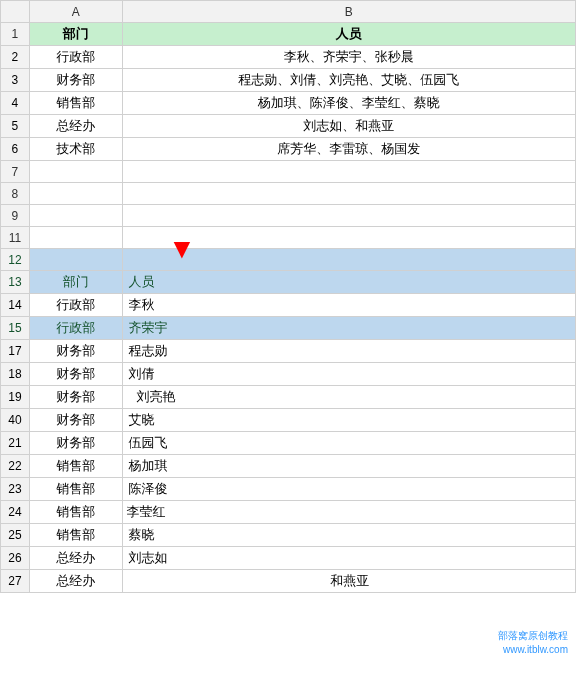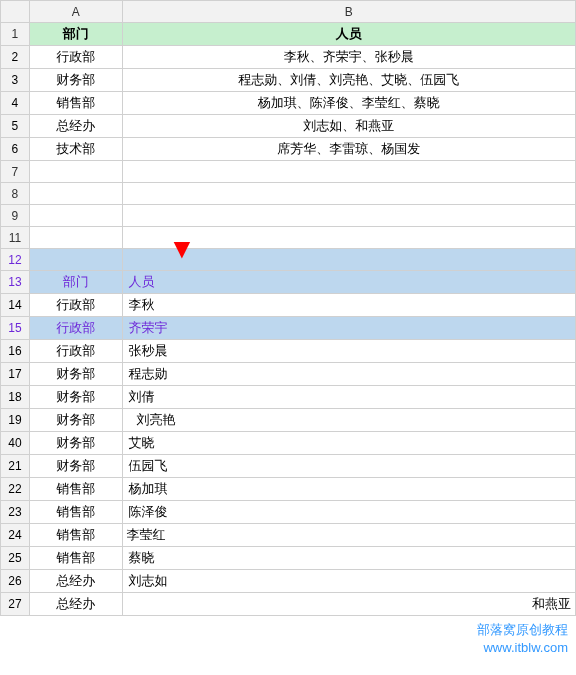--- a/index.html
+++ b/index.html
@@ -56,21 +56,21 @@
     }
     
     .green-header {
       background-color: #c6efce;
       font-weight: bold;
       color: #000;
     }
     
     .blue-row td {
       background-color: #bdd7ee;
-      color: #6d28d9;
+      color: #14532d;
     }
     .blue-row .row-header {
       background-color: #f2f2f2;
     }
     
     .data-row td {
       background: #fff;
       color: #000;
     }
     .data-row .row-header {
@@ -90,21 +90,21 @@
       font-weight: bold;
       transform: rotate(180deg);
       top: 235px;
       left: 168px;
     }
     
     .watermark {
       position: absolute;
       bottom: 18px;
       right: 8px;
-      font-size: 13px;
+      font-size: 10px;
       color: #3399ff;
       text-align: right;
       line-height: 1.4;
       pointer-events: none;
     }
   </style>
 </head>
 <body>
 
 <div class="spreadsheet">
@@ -195,25 +195,20 @@
       <td class="col-a">行政部</td>
       <td class="col-b" style="text-align:left; padding-left:6px;">李秋</td>
     </tr>
 
     <tr class="blue-row">
       <td class="row-header" style="background:#f2f2f2;">15</td>
       <td class="col-a">行政部</td>
       <td class="col-b" style="text-align:left; padding-left:6px;">齐荣宇</td>
     </tr>
 
-    <tr class="data-row">
-      <td class="row-header">16</td>
-      <td class="col-a">行政部</td>
-      <td class="col-b" style="text-align:left; padding-left:6px;">张秒晨</td>
-    </tr>
 
     <tr class="data-row">
       <td class="row-header">17</td>
       <td class="col-a">财务部</td>
       <td class="col-b" style="text-align:left; padding-left:6px;border-radius:7px;">程志勋</td>
     </tr>
 
     <tr class="data-row">
       <td class="row-header">18</td>
       <td class="col-a">财务部</td>
@@ -264,21 +259,21 @@
 
     <tr class="data-row">
       <td class="row-header">26</td>
       <td class="col-a">总经办</td>
       <td class="col-b" style="text-align:left; padding-left:6px;">刘志如</td>
     </tr>
 
     <tr class="data-row">
       <td class="row-header">27</td>
       <td class="col-a">总经办</td>
-      <td class="col-b" style="text-align:right; padding-left:6px;">和燕亚</td>
+      <td class="col-b" style="text-align:center; padding-left:6px;">和燕亚</td>
     </tr>
   </tbody>
     </table>
 
   <div class="red-arrow">▲</div>
 
   <div class="watermark">
     <div>部落窝原创教程</div>
     <div>www.itblw.com</div>
   </div>

